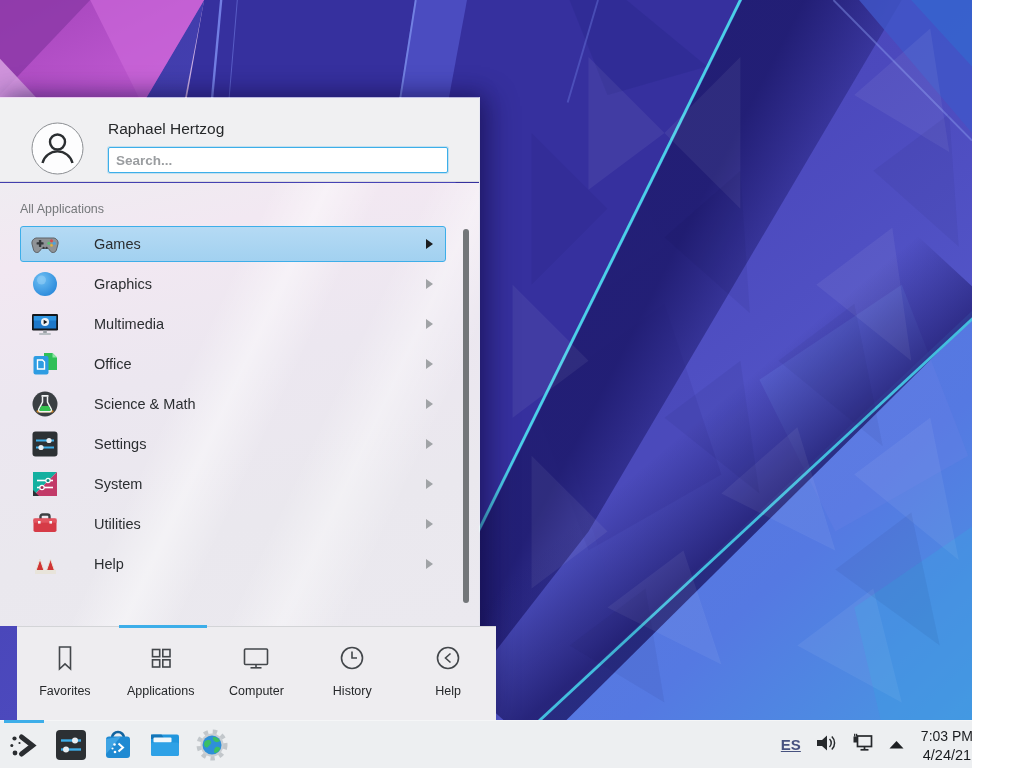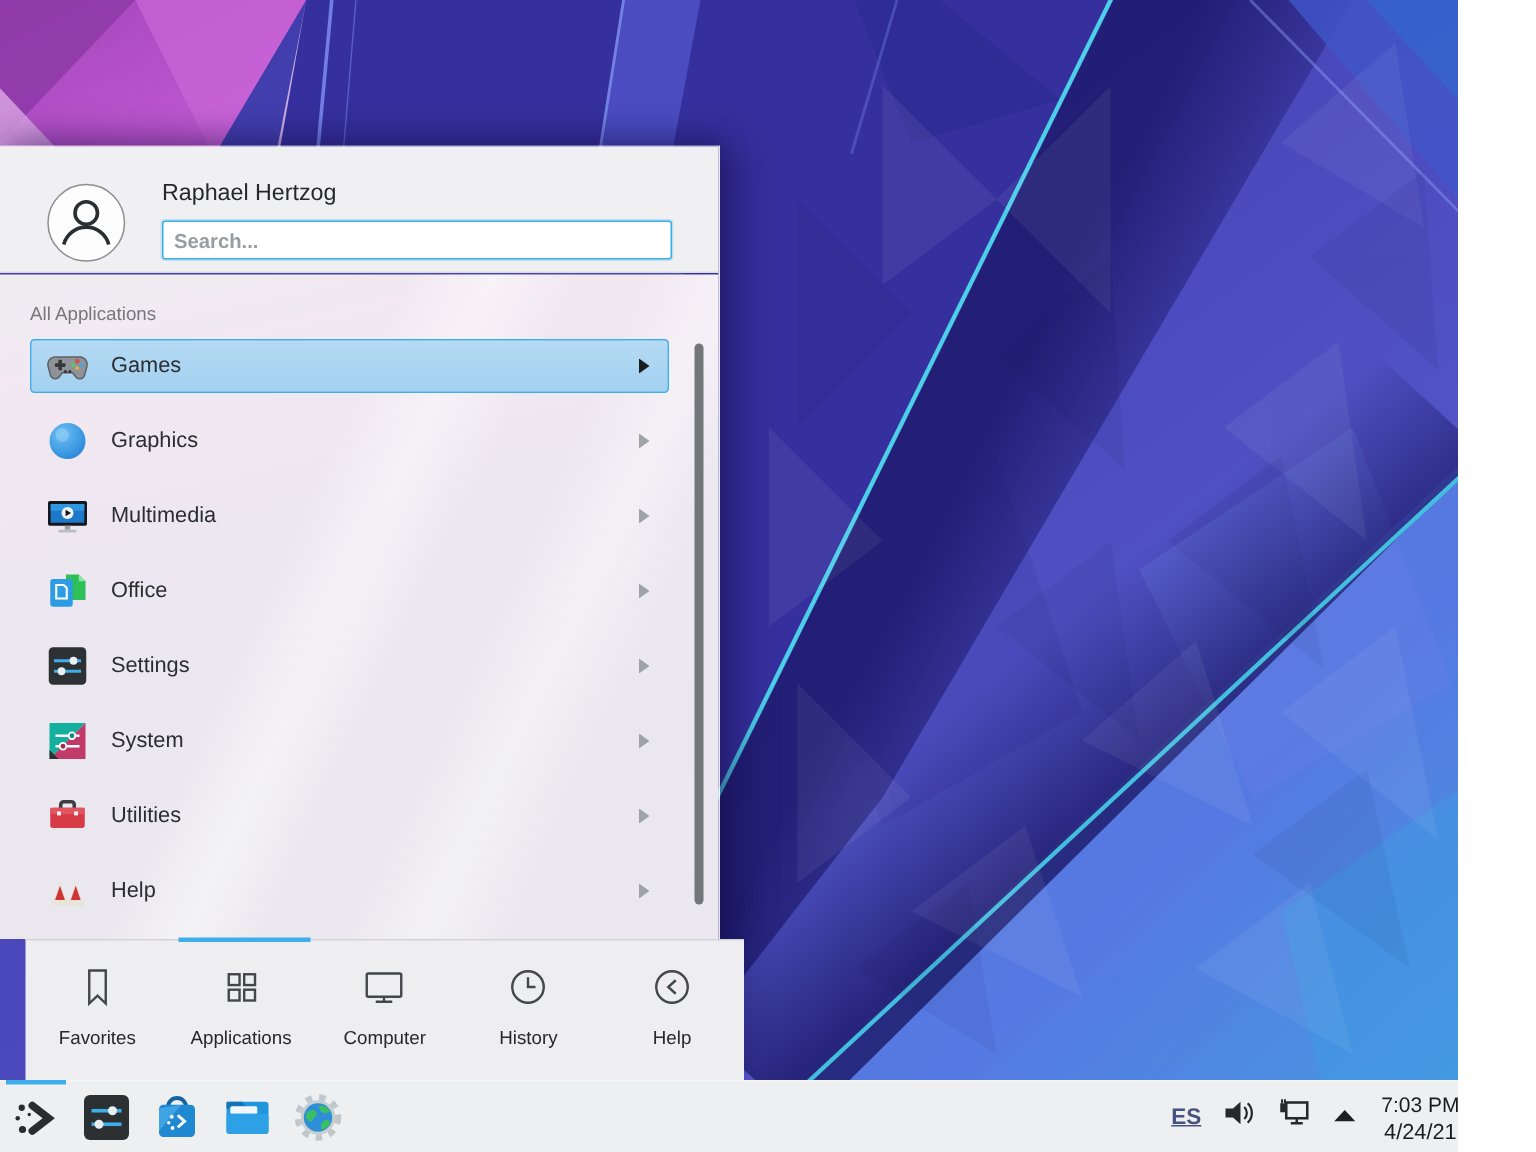--- a/index.html
+++ b/index.html
@@ -22,22 +22,22 @@
   .search-input::placeholder { color:#9a9da0; }
 
   .menu-body { position:absolute; left:0; top:85px; width:100%; height:443px; overflow:hidden;
           background:linear-gradient(168deg,#efecf1 0%,#f2e8f2 16%,#ece7f0 42%,#eae8ee 72%,#ebe9ef 100%); }
   .menu-body::before { content:""; position:absolute; inset:0;
           background:linear-gradient(115deg,transparent 40%,rgba(255,255,255,.45) 48%,transparent 56%),
                      linear-gradient(115deg,transparent 63%,rgba(255,255,255,.38) 71%,transparent 80%);
           pointer-events:none; }
   .section-label { position:absolute; left:20px; top:19px; font-size:12.5px; color:#75787b; }
   .cat-list { position:absolute; left:20px; top:43px; width:426px; }
-  .row { display:flex; align-items:center; height:36px; margin-bottom:14px; border:1px solid transparent;
-         border-radius:3px; padding:0 12px 0 4px; position:relative; }
+  .row { display:flex; align-items:center; height:36px; margin-bottom:4px; border:1px solid transparent;
+         border-radius:3px; padding:0 12px 0 4px; position:relative;gap:20px; }
   .row.selected { background:linear-gradient(#b5daf4,#a2d1f0); border-color:#3daee9; }
   .cicon { width:28px; height:28px; margin-left:6px; margin-right:15px; flex:0 0 auto; }
   .cicon svg { width:28px; height:28px; display:block; }
   .clabel { font-size:14.5px; color:#2b2e31; }
   .arrow { margin-left:auto; width:8px; height:10px; }
   .arrow svg { display:block; }
   .scrollbar { position:absolute; right:10px; top:46px; width:6px; height:374px; border-radius:3px; background:#737679; }
 
   .menu-footer { position:absolute; left:17px; top:528px; width:100%; height:95px; background:#eeedf0;
           border-top:1px solid #d3d4d7; }
@@ -247,20 +247,37 @@
           </svg>
             </span>
           <span class="clabel">Office</span>
           <span class="arrow">
               <svg viewBox="0 0 8 10">
                 <polygon points="1,0 8,5 1,10" fill="#a0a3a6"></polygon>
               </svg>
             </span>
         </div>
 
+        <div class="row">
+          <span class="cicon">
+              <svg viewBox="0 0 28 28">
+            <circle cx="14" cy="14" r="12.5" fill="#3a3f43"></circle>
+            <rect x="5.5" y="20.3" width="17" height="2.2" rx="1.1" fill="#d08a2a"></rect>
+            <path d="M11.5 6.5 V12 L7.8 19.2 a1.8 1.8 0 0 0 1.6 2.6 h9.2 a1.8 1.8 0 0 0 1.6 -2.6 L16.5 12 V6.5" fill="none" stroke="#f2f4f5" stroke-width="1.5"></path>
+            <path d="M10.2 16 h7.6 l1.6 3.2 a1.2 1.2 0 0 1 -1.1 1.7 H9.7 a1.2 1.2 0 0 1 -1.1 -1.7 Z" fill="#35c24f"></path>
+            <rect x="10.3" y="5" width="7.4" height="1.8" rx=".9" fill="#f2f4f5"></rect>
+          </svg>
+            </span>
+          <span class="clabel">Science &amp; Math</span>
+          <span class="arrow">
+              <svg viewBox="0 0 8 10">
+                <polygon points="1,0 8,5 1,10" fill="#a0a3a6"></polygon>
+              </svg>
+            </span>
+        </div>
 
         <div class="row">
           <span class="cicon">
               <svg viewBox="0 0 28 28">
             <rect x="1.5" y="1.5" width="25" height="25" rx="3" fill="#2d3134"></rect>
             <line x1="5" y1="10.5" x2="23" y2="10.5" stroke="#3daee9" stroke-width="2"></line>
             <circle cx="18" cy="10.5" r="2.6" fill="#e9eef2"></circle>
             <line x1="5" y1="17.5" x2="23" y2="17.5" stroke="#3daee9" stroke-width="2"></line>
             <circle cx="10" cy="17.5" r="2.6" fill="#e9eef2"></circle>
           </svg>

